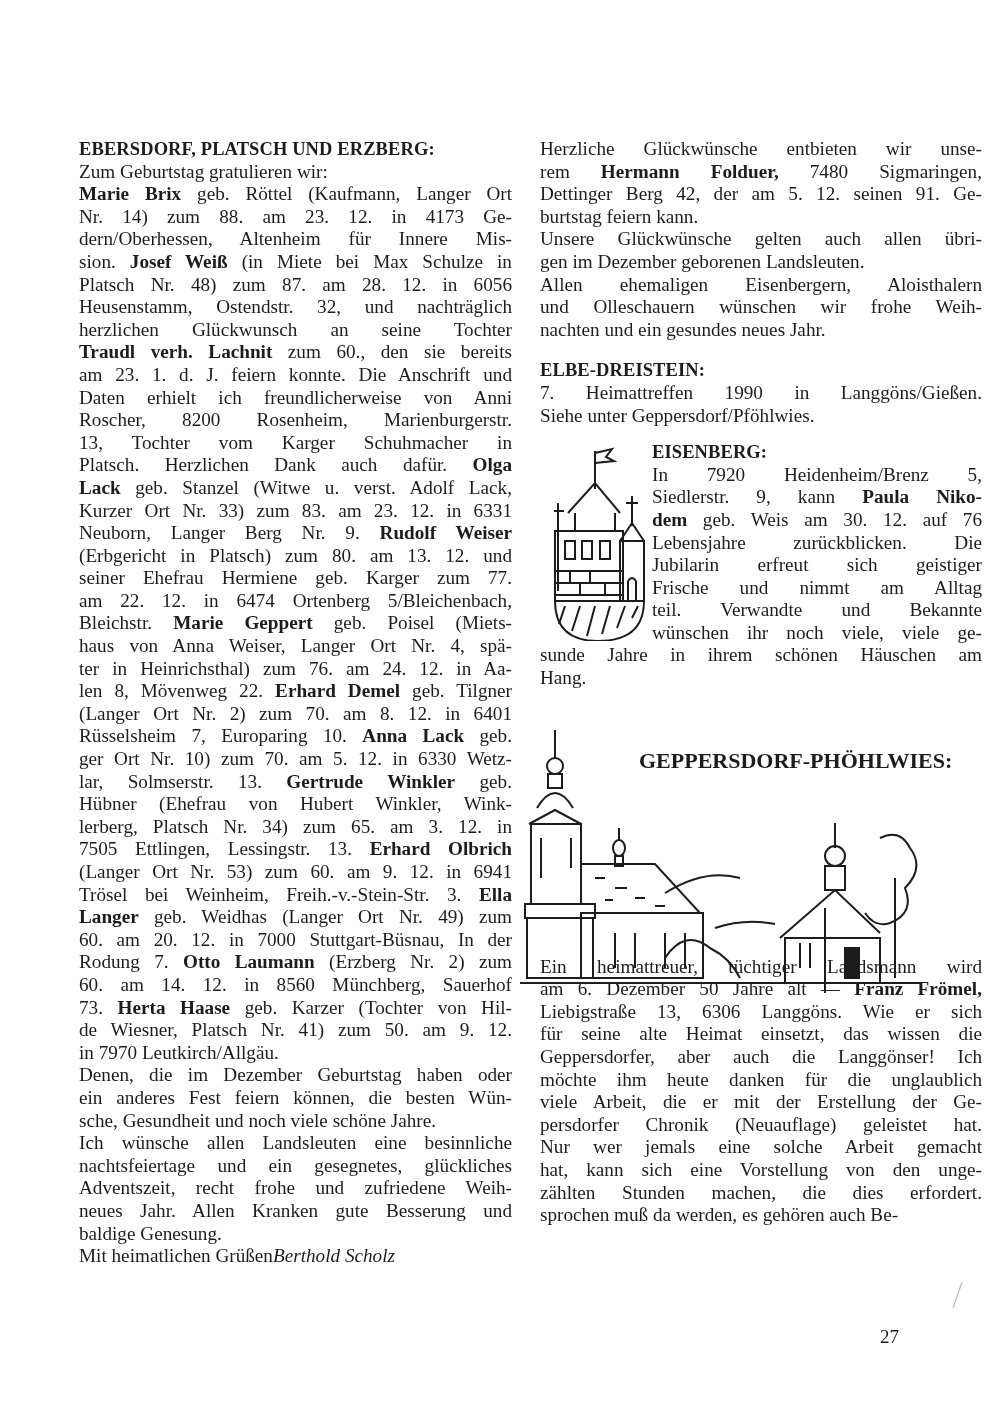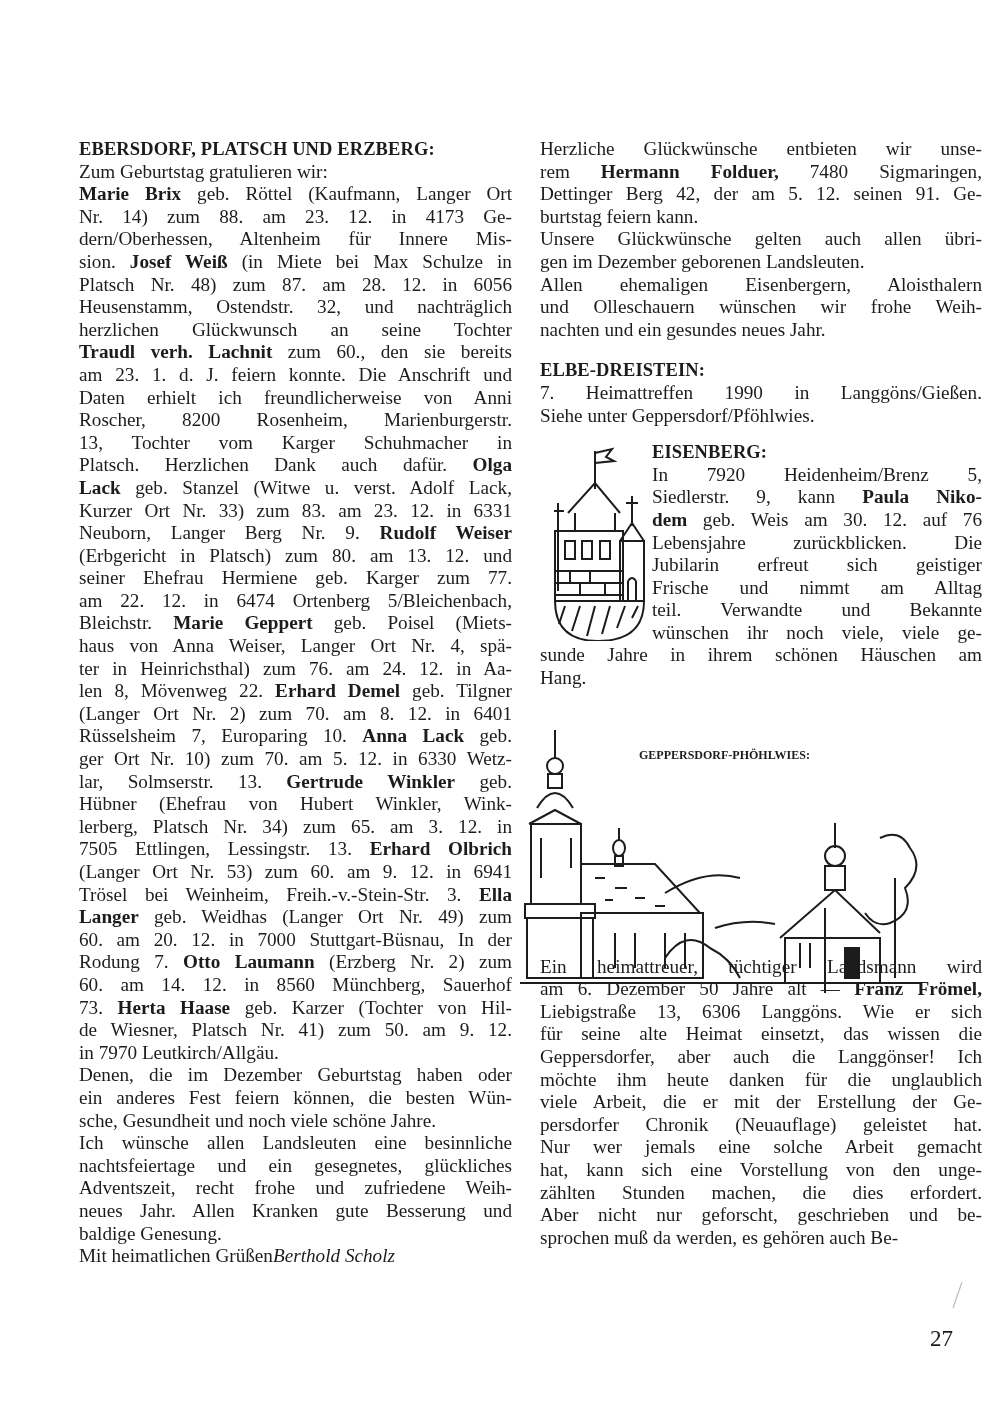--- a/index.html
+++ b/index.html
@@ -16,23 +16,23 @@
     }
     .ln.last { text-align-last: left; }
     .hd { font-weight: bold; text-align-last: left; letter-spacing: 0.1px; font-size: 18.5px; }
     b { font-weight: bold; }
     i { font-style: italic; }
     .sig { display: flex; justify-content: flex-start; }
     .gap { display: block; height: 18px; }
     .frank-block { position: relative; }
     .frank-img { position: absolute; left: 0; top: 0; width: 110px; height: 200px; }
     .frank-text { margin-left: 112px; }
-    .geppers-head { position: absolute; left: 639px; top: 748px; font-weight: bold; font-size: 12px; }
+    .geppers-head { position: absolute; left: 639px; top: 748px; font-weight: bold; font-size: 22px; }
     .church-img { position: absolute; left: 515px; top: 728px; width: 410px; height: 265px; }
-    .page-num { position: absolute; left: 930px; top: 1326px; font-size: 23px; }
+    .page-num { position: absolute; left: 880px; top: 1326px; font-size: 19px; }
     .slash { position: absolute; left: 950px; top: 1280px; width: 14px; height: 30px; }
   </style>
 </head>
 <body>
 
 <div class="col col-left">
   <span class="ln hd">EBERSDORF, PLATSCH UND ERZBERG:</span>
   <span class="ln last">Zum Geburtstag gratulieren wir:</span>
   <div id="left-lines">
       <span class="ln"><b>Marie Brix</b> geb. Röttel (Kaufmann, Langer Ort</span>
@@ -152,21 +152,20 @@
       <span class="ln">am 6. Dezember 50 Jahre alt — <b>Franz Frömel,</b></span>
       <span class="ln">Liebigstraße 13, 6306 Langgöns. Wie er sich</span>
       <span class="ln">für seine alte Heimat einsetzt, das wissen die</span>
       <span class="ln">Geppersdorfer, aber auch die Langgönser! Ich</span>
       <span class="ln">möchte ihm heute danken für die unglaublich</span>
       <span class="ln">viele Arbeit, die er mit der Erstellung der Ge-</span>
       <span class="ln">persdorfer Chronik (Neuauflage) geleistet hat.</span>
       <span class="ln">Nur wer jemals eine solche Arbeit gemacht</span>
       <span class="ln">hat, kann sich eine Vorstellung von den unge-</span>
       <span class="ln">zählten Stunden machen, die dies erfordert.</span>
-      <span class="ln">Aber nicht nur geforscht, geschrieben und be-</span>
       <span class="ln last">sprochen muß da werden, es gehören auch Be-</span>
     </div>
 </div>
 
 <span class="geppers-head">GEPPERSDORF-PHÖHLWIES:</span>
 
 <svg class="church-img" viewBox="0 0 410 265">
   <g fill="none" stroke="#1c1c1c" stroke-width="2">
 
     <line x1="40" y1="2" x2="40" y2="30"></line>

